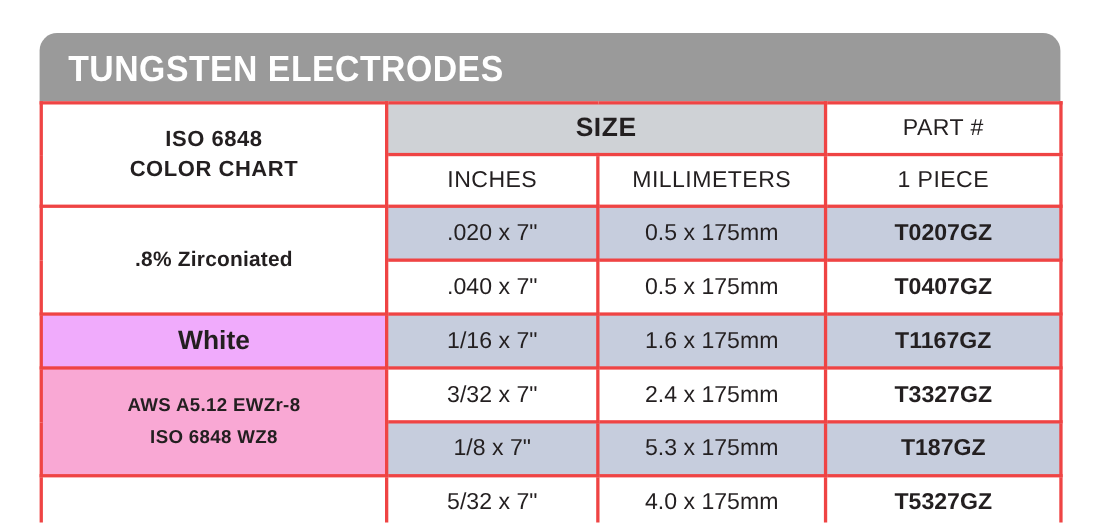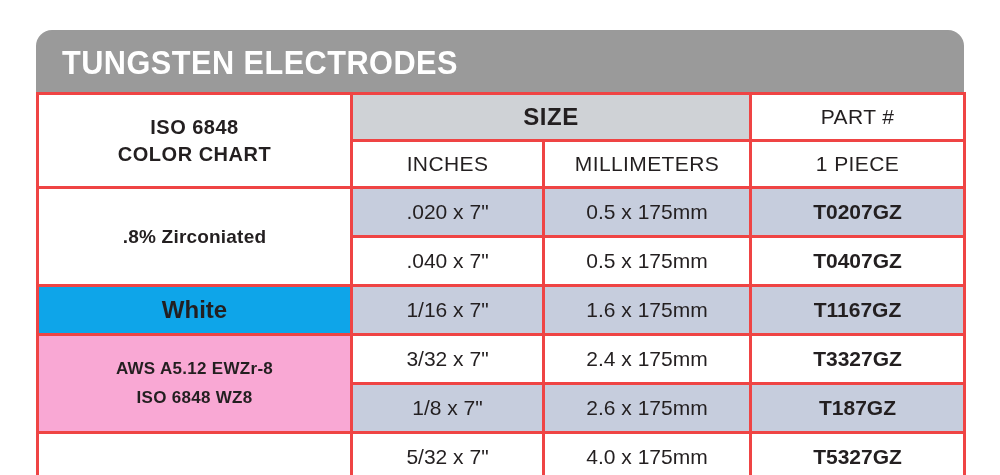--- a/index.html
+++ b/index.html
@@ -171,38 +171,38 @@
           <td class="data-cell">0.5 x 175mm</td>
           <td class="part-cell">T0207GZ</td>
         </tr>
         <tr class="row-plain">
           <td class="data-cell">.040 x 7"</td>
           <td class="data-cell">0.5 x 175mm</td>
           <td class="part-cell">T0407GZ</td>
         </tr>
 
         <tr class="row-shade">
-          <td class="label-sub" style="background:#0ea5e9;height:46px">White</td>
+          <td class="label-sub" style="background:#f0abfc;height:46px">White</td>
           <td class="data-cell">1/16 x 7"</td>
           <td class="data-cell">1.6 x 175mm</td>
           <td class="part-cell">T1167GZ</td>
         </tr>
 
         <tr class="row-plain">
           <td style="background:#f9a8d4;height:92px" rowspan="2">
             <div class="label-small">AWS A5.12 EWZr-8</div>
             <div class="label-small">ISO 6848 WZ8</div>
           </td>
           <td class="data-cell">3/32 x 7"</td>
           <td class="data-cell">2.4 x 175mm</td>
           <td class="part-cell">T3327GZ</td>
         </tr>
         <tr class="row-shade">
           <td class="data-cell">1/8 x 7"</td>
-          <td class="data-cell">2.6 x 175mm</td>
+          <td class="data-cell">5.3 x 175mm</td>
           <td class="part-cell">T187GZ</td>
         </tr>
 
         <tr class="row-plain">
           <td class="spacer-cell" style="height:46px"></td>
           <td class="data-cell">5/32 x 7"</td>
           <td class="data-cell">4.0 x 175mm</td>
           <td class="part-cell">T5327GZ</td>
         </tr>
       </tbody>

